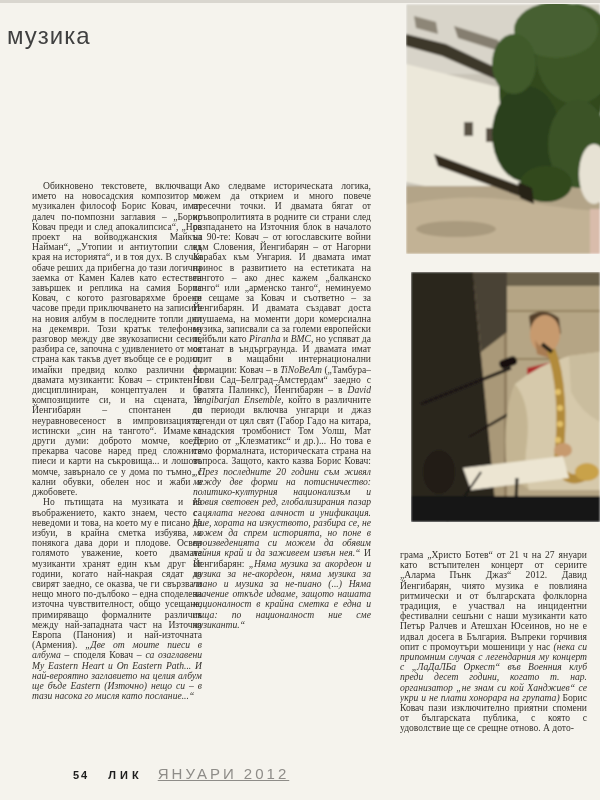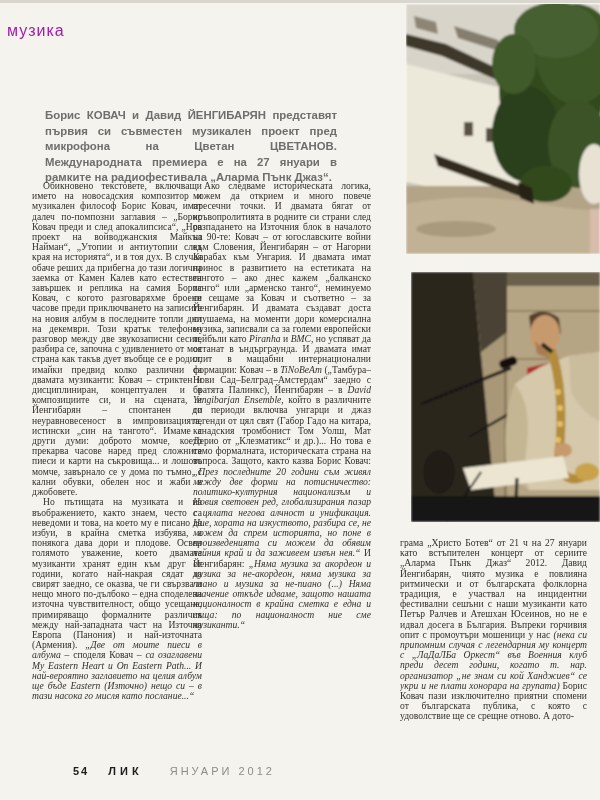--- a/index.html
+++ b/index.html
@@ -1,47 +1,46 @@
 <!DOCTYPE html>
 <html><head>
 <meta charset="utf-8">
 <style>
   html,body{margin:0;padding:0;background:#e7e5e0;}
   .page{position:relative;width:600px;height:800px;background:#f5f3ed;overflow:hidden;
         font-family:"Liberation Serif",serif;}
   .scan-strip{position:absolute;top:0;left:0;width:600px;height:3px;background:#d9d6cf;}
   .section-label{position:absolute;left:7px;top:22px;font-family:"Liberation Sans",sans-serif;
-        font-size:16px;color:#a21caf;letter-spacing:1px;}
+        font-size:24px;color:#404040;letter-spacing:1px;}
   .title{position:absolute;left:43px;top:50px;font-family:"Liberation Sans",sans-serif;
         font-size:42px;color:#e64f4d;letter-spacing:-1px;}
   .intro{position:absolute;left:45px;top:108px;width:292px;font-family:"Liberation Sans",sans-serif;
         font-size:11.4px;line-height:15.6px;font-weight:bold;color:#6f6e6c;text-align:justify;}
   .col{position:absolute;font-size:9.6px;line-height:10.2px;text-align:justify;color:#33302b;overflow:hidden;}
   .col p{margin:0;text-indent:11px;}
   .it{font-style:italic;}
   .col1{left:32px;top:181px;width:170px;height:572px;}
   .col2{left:193px;top:181px;width:178px;height:572px;}
-  .col3{left:400px;top:538px;width:187px;height:215px;}
+  .col3{left:400px;top:550px;width:187px;height:215px;}
   .photo{position:absolute;background:#fff;}
   .photo svg{display:block;}
   .photo1{left:406px;top:4px;width:194px;height:250px;}
   .photo2{left:411px;top:272px;width:189px;height:250px;}
   .footer{position:absolute;left:31px;top:765px;font-family:"Liberation Sans",sans-serif;font-size:11px;}
   .footer .num{font-weight:bold;color:#1d1d1d;letter-spacing:2px;padding-left:42px;}
   .footer .mag{font-weight:bold;color:#1d1d1d;letter-spacing:4px;margin-left:16px;}
-  .footer .issue{color:#8e8c88;letter-spacing:3px;margin-left:24px;font-size:11px;}
+  .footer .issue{color:#8e8c88;letter-spacing:3px;margin-left:12px;font-size:15px;text-decoration:underline;}
 </style>
 </head>
 <body>
 
 <div class="page">
   <div class="scan-strip"></div>
 
   <div class="section-label">музика</div>
-  <div class="intro">Борис КОВАЧ и Давид ЙЕНГИБАРЯН представят първия си съвместен музикален проект пред микрофона на Цветан ЦВЕТАНОВ. Международната премиера е на 27 януари в рамките на радиофестивала „Аларма Пънк Джаз“.</div>
 
   <div class="col col1">
     <p>Обикновено текстовете, включващи името на новосадския композитор и музикален философ Борис Ковач, имат далеч по-помпозни заглавия – „Борис Ковач преди и след апокалипсиса“, „Нов проект на войводжанския Майкъл Найман“, „Утопии и антиутопии след края на историята“, и в тоя дух. В случая обаче реших да прибегна до тази логична заемка от Камен Калев като естествен завършек и реплика на самия Борис Ковач, с когото разговаряхме броени часове преди приключването на записите на новия албум в последните топли дни на декември. Този кратък телефонен разговор между две звукозаписни сесии, разбира се, започна с удивлението от моя страна как такъв дует въобще се е родил, имайки предвид колко различни са двамата музиканти: Ковач – стриктен и дисциплиниран, концептуален и в композициите си, и на сцената, и Йенгибарян – спонтанен до неуравновесеност в импровизацията, истински „син на тангото“. Имаме с други думи: доброто момче, което прекарва часове наред пред сложните пиеси и карти на съкровища... и лошото момче, завърнало се у дома по тъмно, с кални обувки, обелен нос и жаби в джобовете.</p>
     <p><span>Но пътищата на музиката и на въображението, както знаем, често са неведоми и това, на което му е писано да избуи, в крайна сметка избуява, а понякога дава дори и плодове. Освен голямото уважение, което двамата музиканти хранят един към друг от години, когато най-накрая сядат да свирят заедно, се оказва, че ги свързва и нещо много по-дълбоко – една споделена източна чувствителност, общо усещане, примиряващо формалните различия между най-западната част на Източна Европа (Панония) и най-източната (Армения). </span><span class="it">„Две от моите пиеси в албума</span><span> – споделя Ковач – </span><span class="it">са озаглавени My Eastern Heart и On Eastern Path... И най-вероятно заглавието на целия албум ще бъде Eastern (Източно) нещо си – в тази насока го мисля като послание...“</span></p>
   </div>
 
   <div class="col col2">
     <p><span>Ако следваме историческата логика, можем да открием и много повече пресечни точки. И двамата бягат от кръвопролитията в родните си страни след разпадането на Източния блок в началото на 90-те: Ковач – от югославските войни към Словения, Йенгибарян – от Нагорни Карабах към Унгария. И двамата имат принос в развитието на естетиката на тангото – ако днес кажем „балканско танго“ или „арменско танго“, неминуемо се сещаме за Ковач и съответно – за Йенгибарян. И двамата създават доста слушаема, на моменти дори комерсиална музика, записвали са за големи европейски лейбъли като </span><span class="it">Piranha</span><span> и </span><span class="it">BMC</span><span>, но успяват да останат в ъндърграунда. И двамата имат опит в мащабни интернационални формации: Ковач – в </span><span class="it">TiNoBeAm</span><span> („Тамбура–Нови Сад–Белград–Амстердам“ заедно с братята Палинкс), Йенгибарян – в </span><span class="it">David Yengibarjan Ensemble</span><span>, който в различните си периоди включва унгарци и джаз легенди от цял свят (Габор Гадо на китара, канадския тромбонист Том Уолш, Мат Дерио от „Клезматикс“ и др.)... Но това е само формалната, историческата страна на въпроса. Защото, както казва Борис Ковач: </span><span class="it">„През последните 20 години съм живял между две форми на потисничество: политико-културния национализъм и Новия световен ред, глобализирания пазар с цялата негова алчност и унификация. Ние, хората на изкуството, разбира се, не можем да спрем историята, но поне в произведенията си можем да обявим нейния край и да заживеем извън нея.“</span><span> И Йенгибарян: </span><span class="it">„Няма музика за акордеон и музика за не-акордеон, няма музика за пиано и музика за не-пиано (...) Няма значение откъде идваме, защото нашата националност в крайна сметка е една и съща: по националност ние сме музиканти.“</span></p>
   </div>
 

